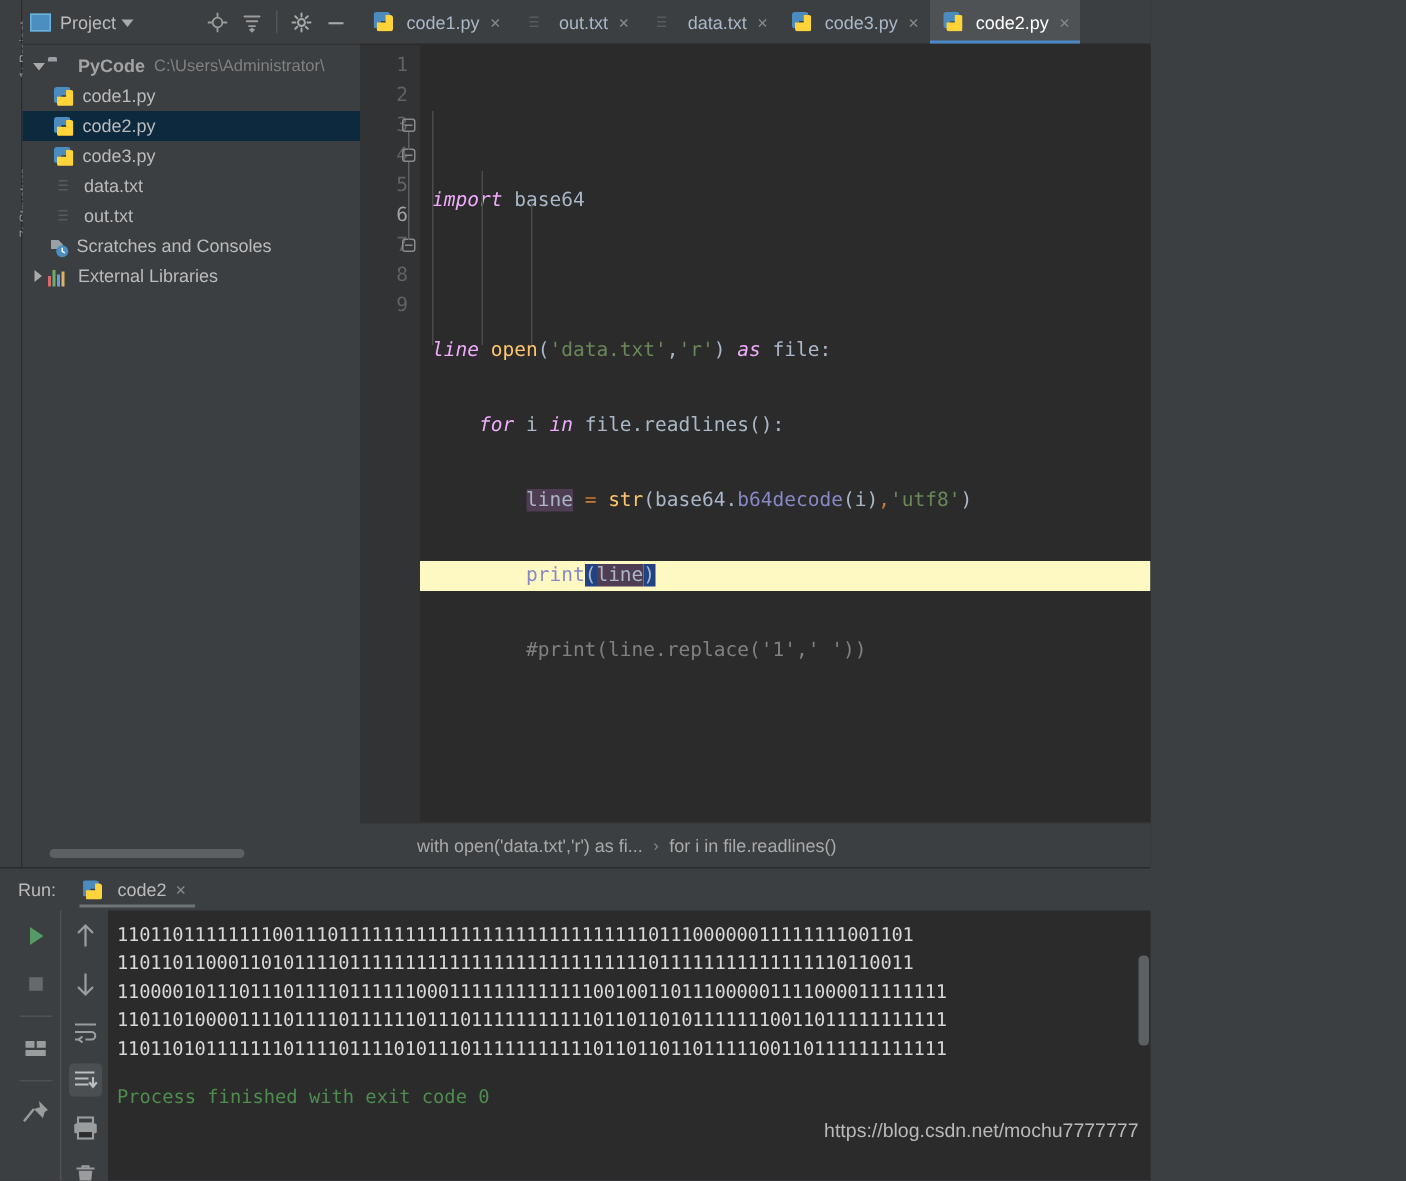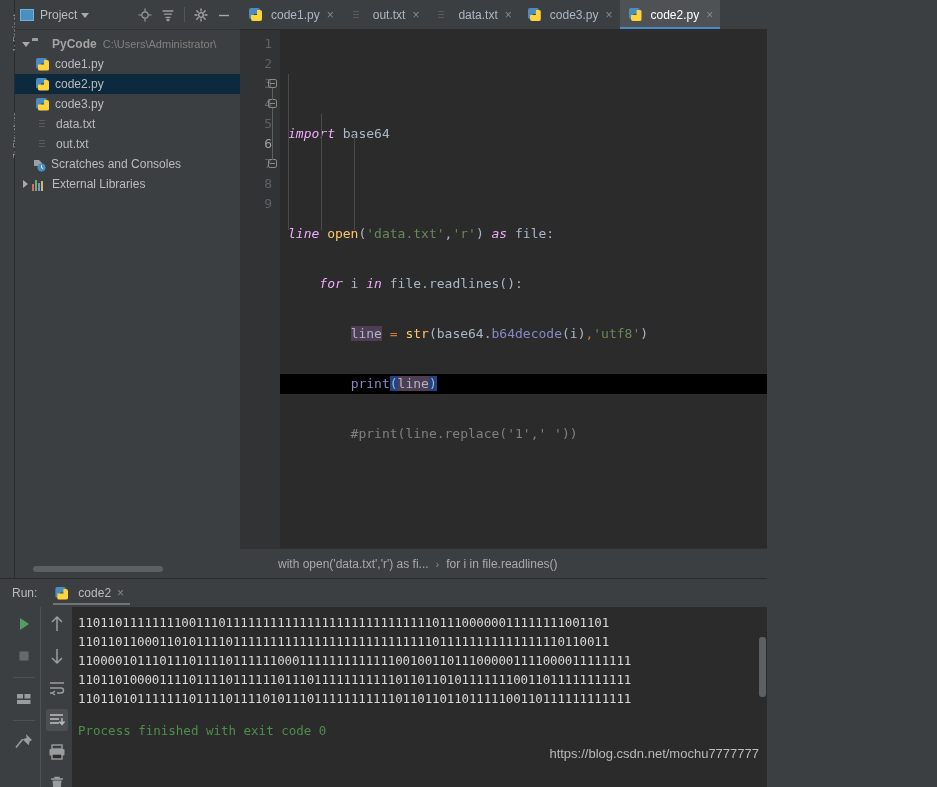--- a/index.html
+++ b/index.html
@@ -135,21 +135,21 @@
   .fold:after {
     content: ""; position: absolute; left: 1px; top: 3px; width: 5px; height: 1px; background: #8a8a8a;
   }
   .foldline { position: absolute; left: 32px; width: 1px; background: #5e6060; }
   .code {
     position: absolute; left: 40px; top: 0; right: 0; height: 100%;
     font-family: "DejaVu Sans Mono", monospace; font-size: 13px; padding-top: 4px;
     color: #a9b7c6; white-space: pre;
   }
   .cl { height: 20px; line-height: 20px; padding-left: 8px; }
-  .cl.cur { background: #000000; }
+  .cl.cur { background: #fef9c3; }
   .k-kw { color: #f0abfc; font-style: italic; }
   .k-kw2 { color: #cc7832; }
   .k-str { color: #6a8759; }
   .k-fn { color: #ffc66d; }
   .k-bi { color: #8888c6; }
   .k-com { color: #808080; }
   .hl-id { background: #4f3d53; }
   .hl-sel { background: #214283; }
   .indent-guide {
     position: absolute; width: 1px; background: #4b4b4b;

